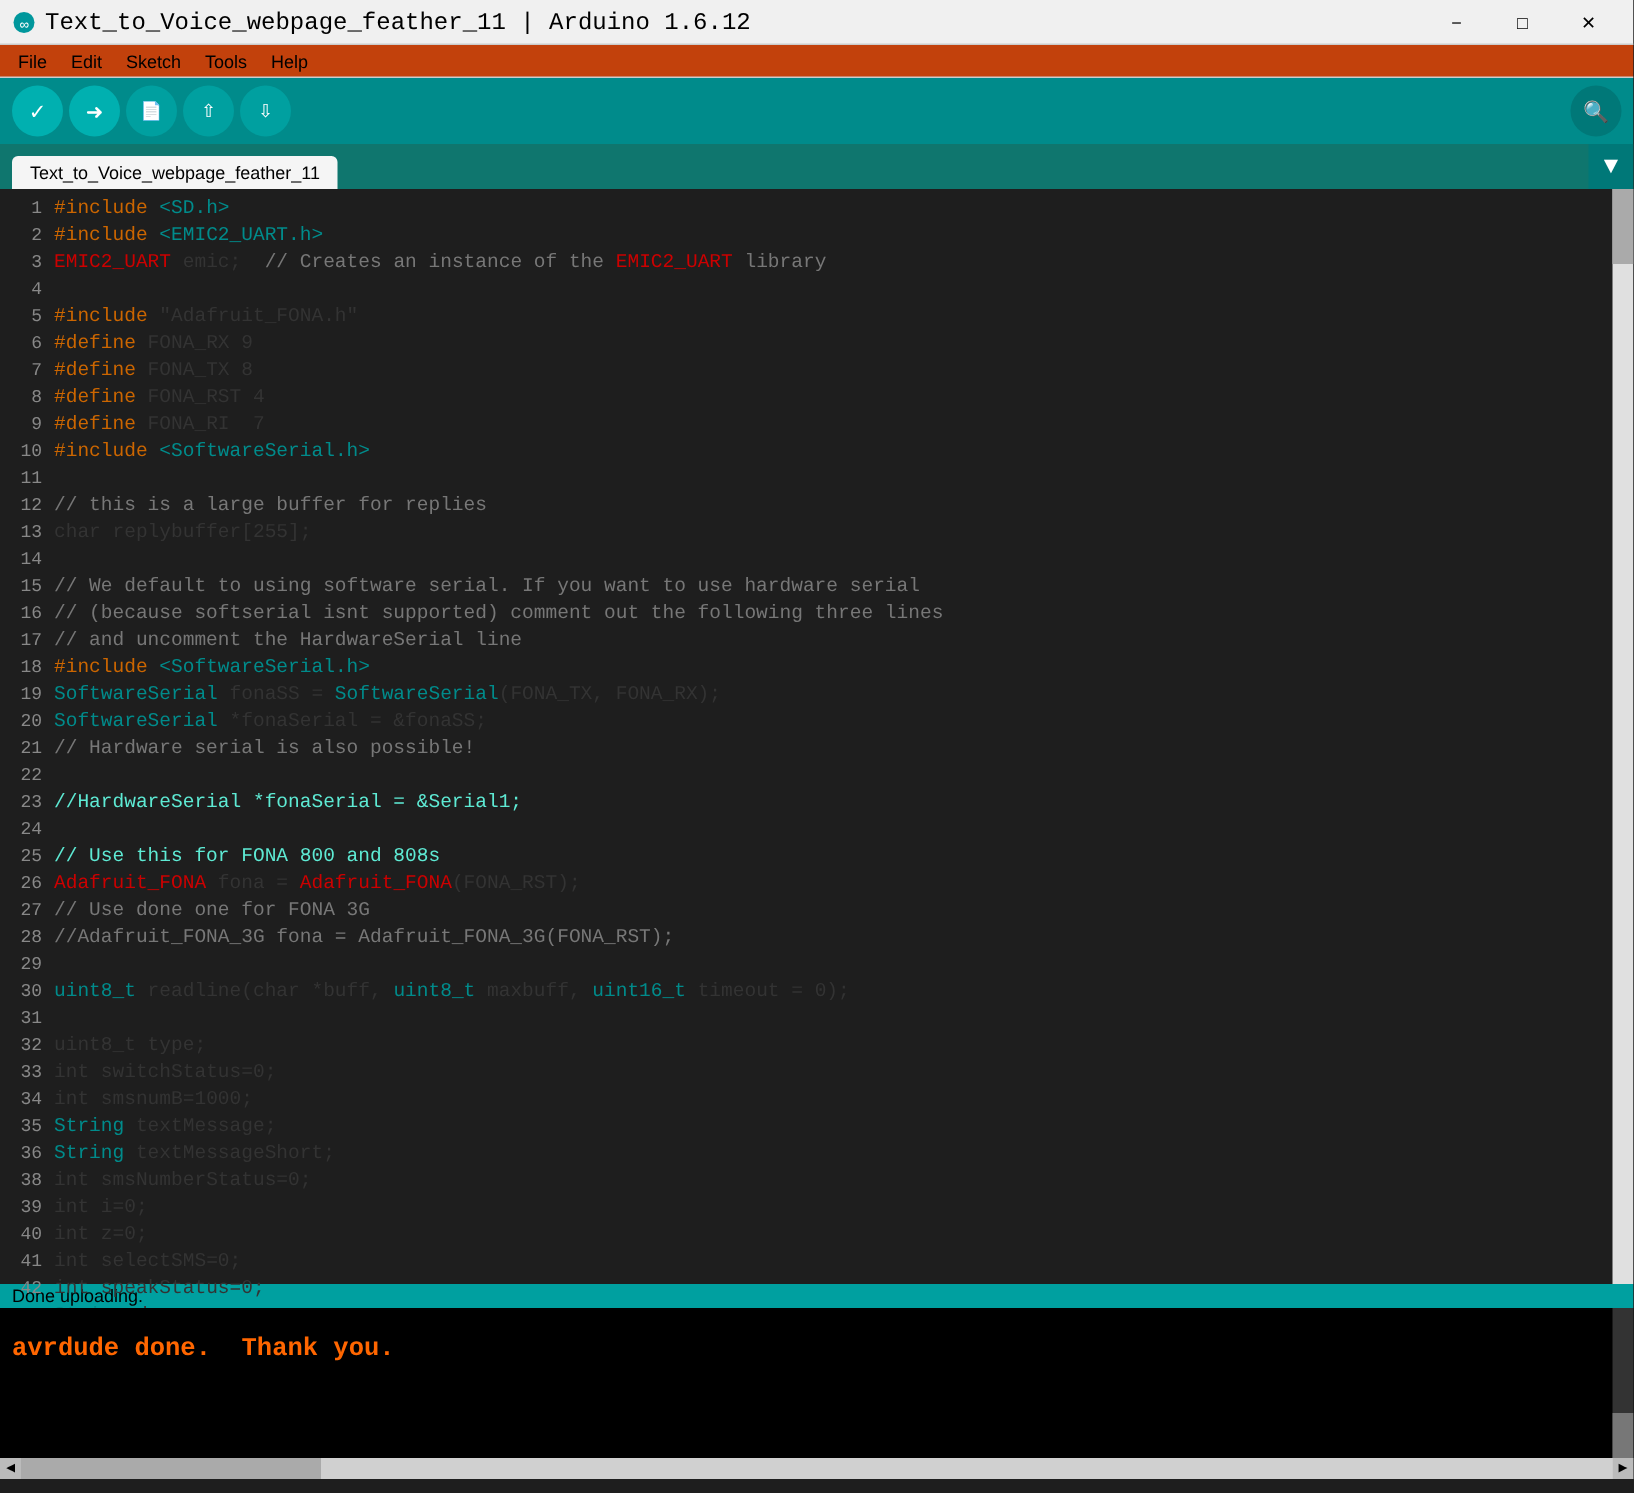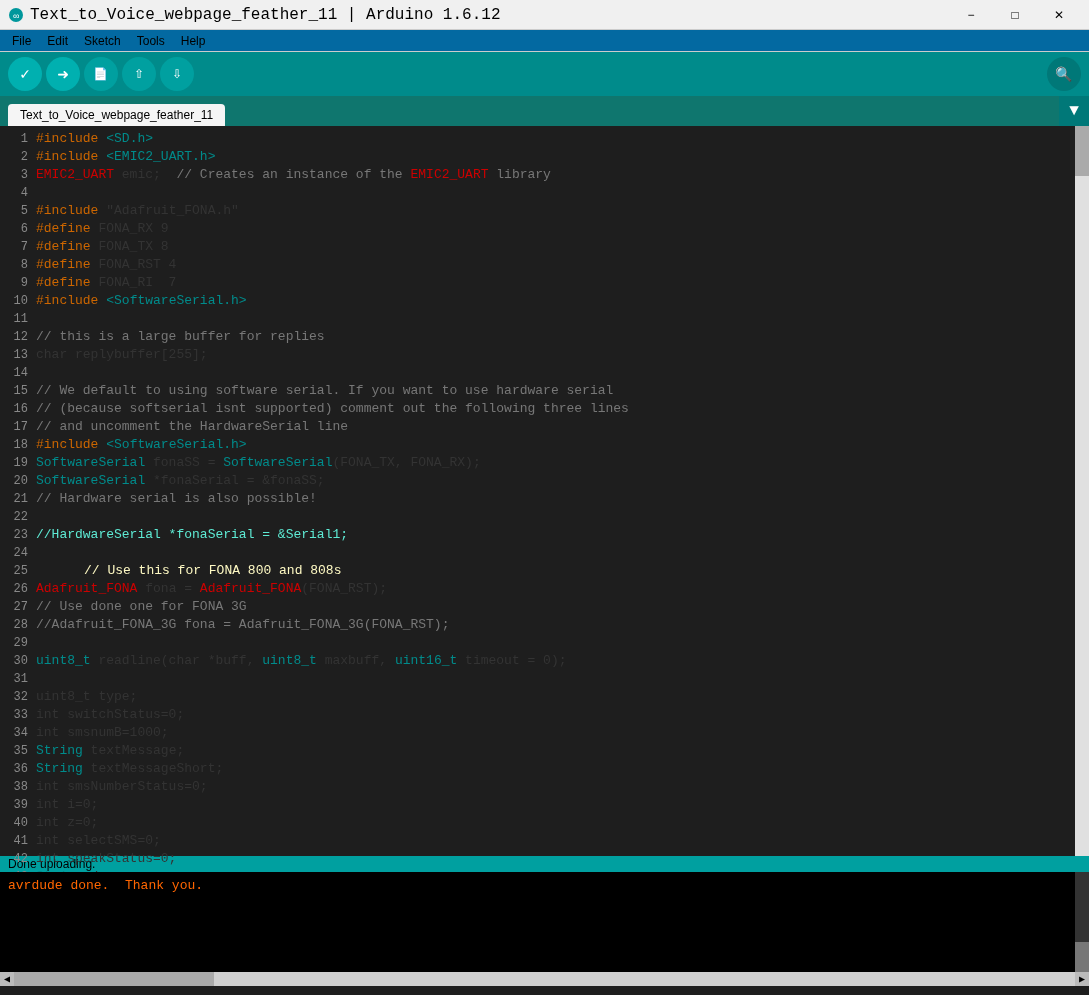--- a/index.html
+++ b/index.html
@@ -29,21 +29,21 @@
       background: transparent;
       border: none;
       cursor: pointer;
       font-size: 12px;
       display: flex; align-items: center; justify-content: center;
       color: #000;
     }
 
     
     #menu-bar {
-      background: #0369a1;
+      background: #c2410c;
       height: 22px;
       display: flex;
       align-items: center;
       padding: 0 4px;
       border-bottom: 1px solid #ccc;
     }
     .menu-item {
       font-family: Arial, sans-serif;
       font-size: 12px;
       padding: 2px 8px;
@@ -142,24 +142,25 @@
 
     
     #console-container {
       background: #000;
       height: 100px;
       position: relative;
       display: flex;
     }
     #console-text {
       flex: 1;
-      padding: 6px 8px;
-      font-size: 13px;
+      padding: 18px 8px;
+      font-size: 17px;
       color: #ff6600;
       white-space: pre;
+      font-weight: bold;
     }
 
     
     #h-scrollbar {
       background: #d0d0d0;
       height: 14px;
       display: flex;
       align-items: center;
     }
     #h-scroll-left, #h-scroll-right {
@@ -350,21 +351,21 @@
         <div class="code-line">
           <span class="line-num">23</span>
           <span class="line-content"><span style="color:#5eead4;">//HardwareSerial *fonaSerial = &amp;Serial1;</span></span>
         </div>
         <div class="code-line">
           <span class="line-num">24</span>
           <span class="line-content"></span>
         </div>
         <div class="code-line">
           <span class="line-num">25</span>
-          <span class="line-content"><span style="color:#fef9c3;margin-left:48px;">// Use this for FONA 800 and 808s</span></span>
+          <span class="line-content"><span style="color:#5eead4;">// Use this for FONA 800 and 808s</span></span>
         </div>
         <div class="code-line">
           <span class="line-num">26</span>
           <span class="line-content"><span style="color:#cc0000;">Adafruit_FONA</span> fona = <span style="color:#cc0000;">Adafruit_FONA</span>(FONA_RST);</span>
         </div>
         <div class="code-line">
           <span class="line-num">27</span>
           <span class="line-content"><span style="color:#777;">// Use done one for FONA 3G</span></span>
         </div>
         <div class="code-line">

